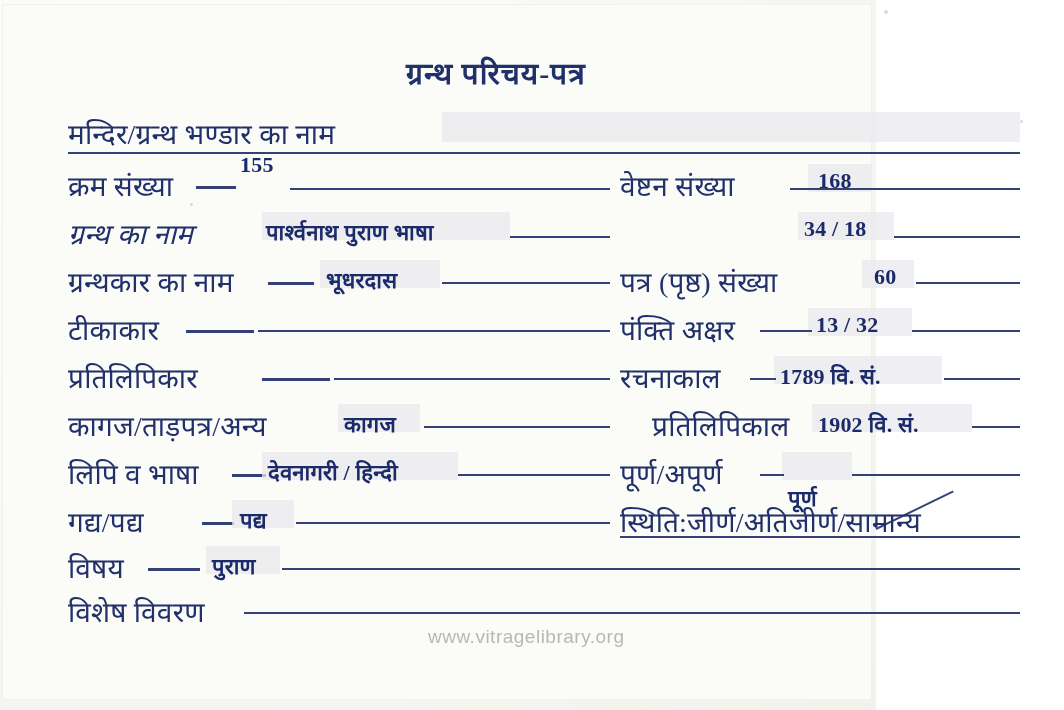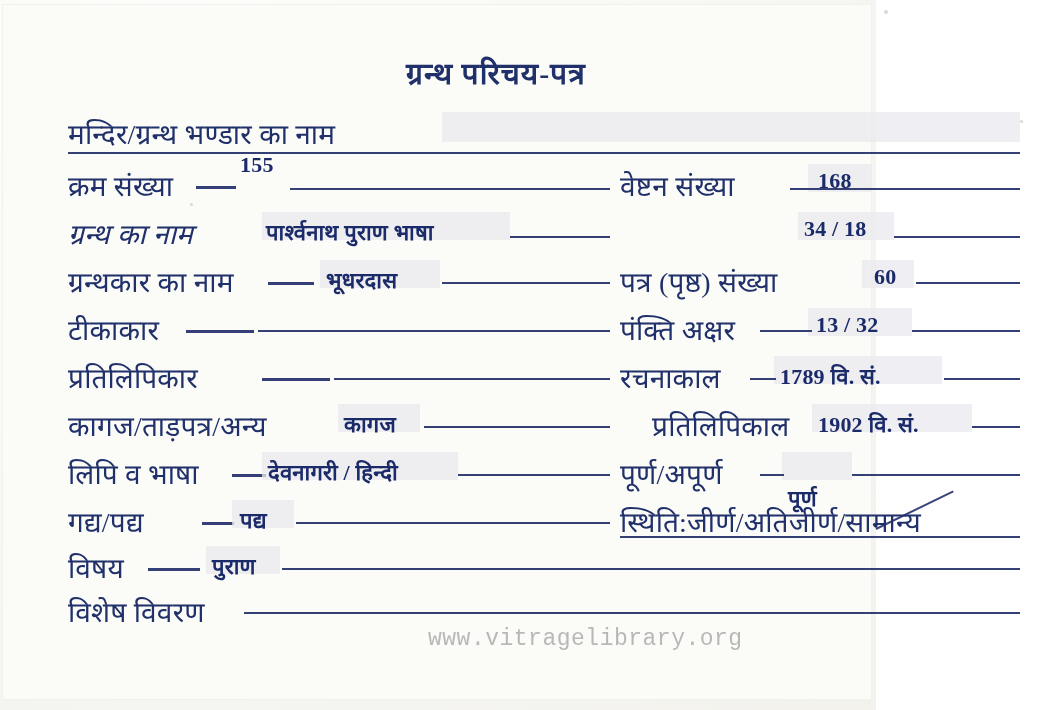--- a/index.html
+++ b/index.html
@@ -81,22 +81,22 @@
 
   .strike {
     position: absolute;
     border-top: 2px solid #24306b;
     transform-origin: left center;
     opacity: 0.9;
   }
 
   .watermark {
     position: absolute;
-    font-family: Liberation Mono, monospace;
-    font-size: 23px;
+    font-family: Liberation Sans, sans-serif;
+    font-size: 19px;
     color: #b8b8b8;
     letter-spacing: 0.5px;
   }
 
   
   .speck {
     position: absolute;
     background: #cfcfc8;
     border-radius: 50%;
     opacity: 0.8;

